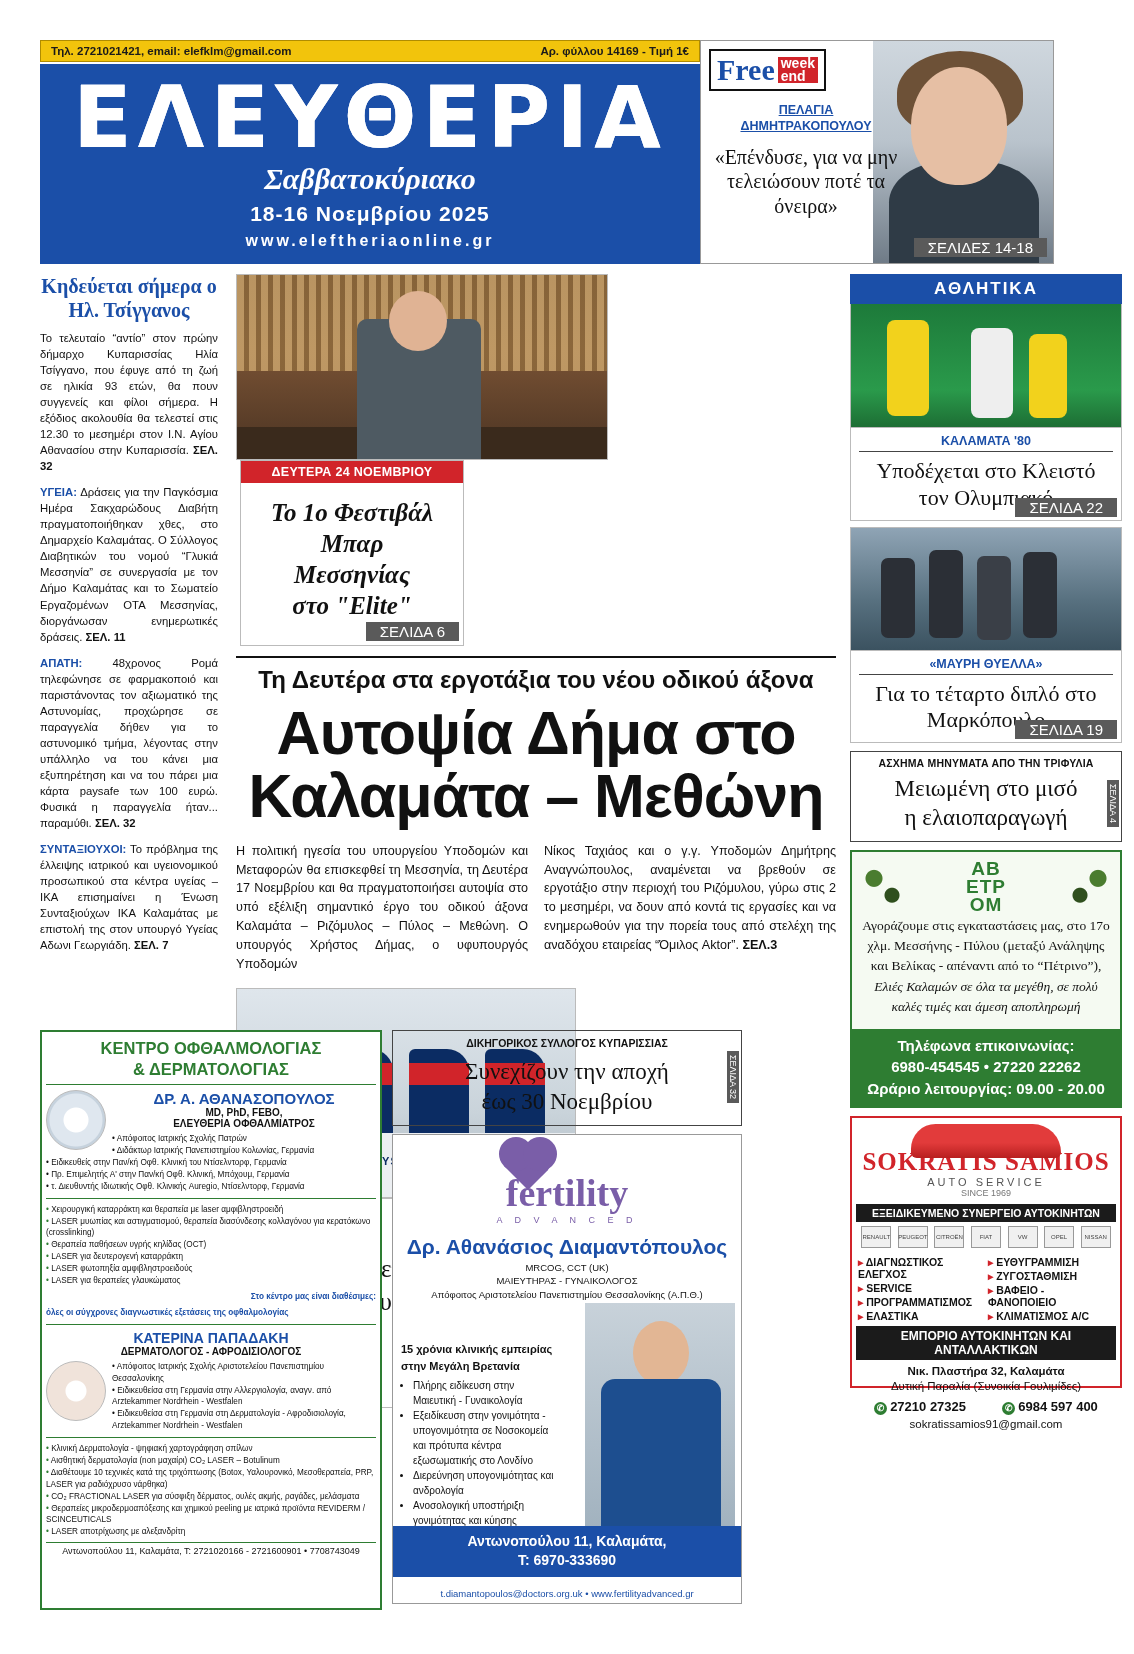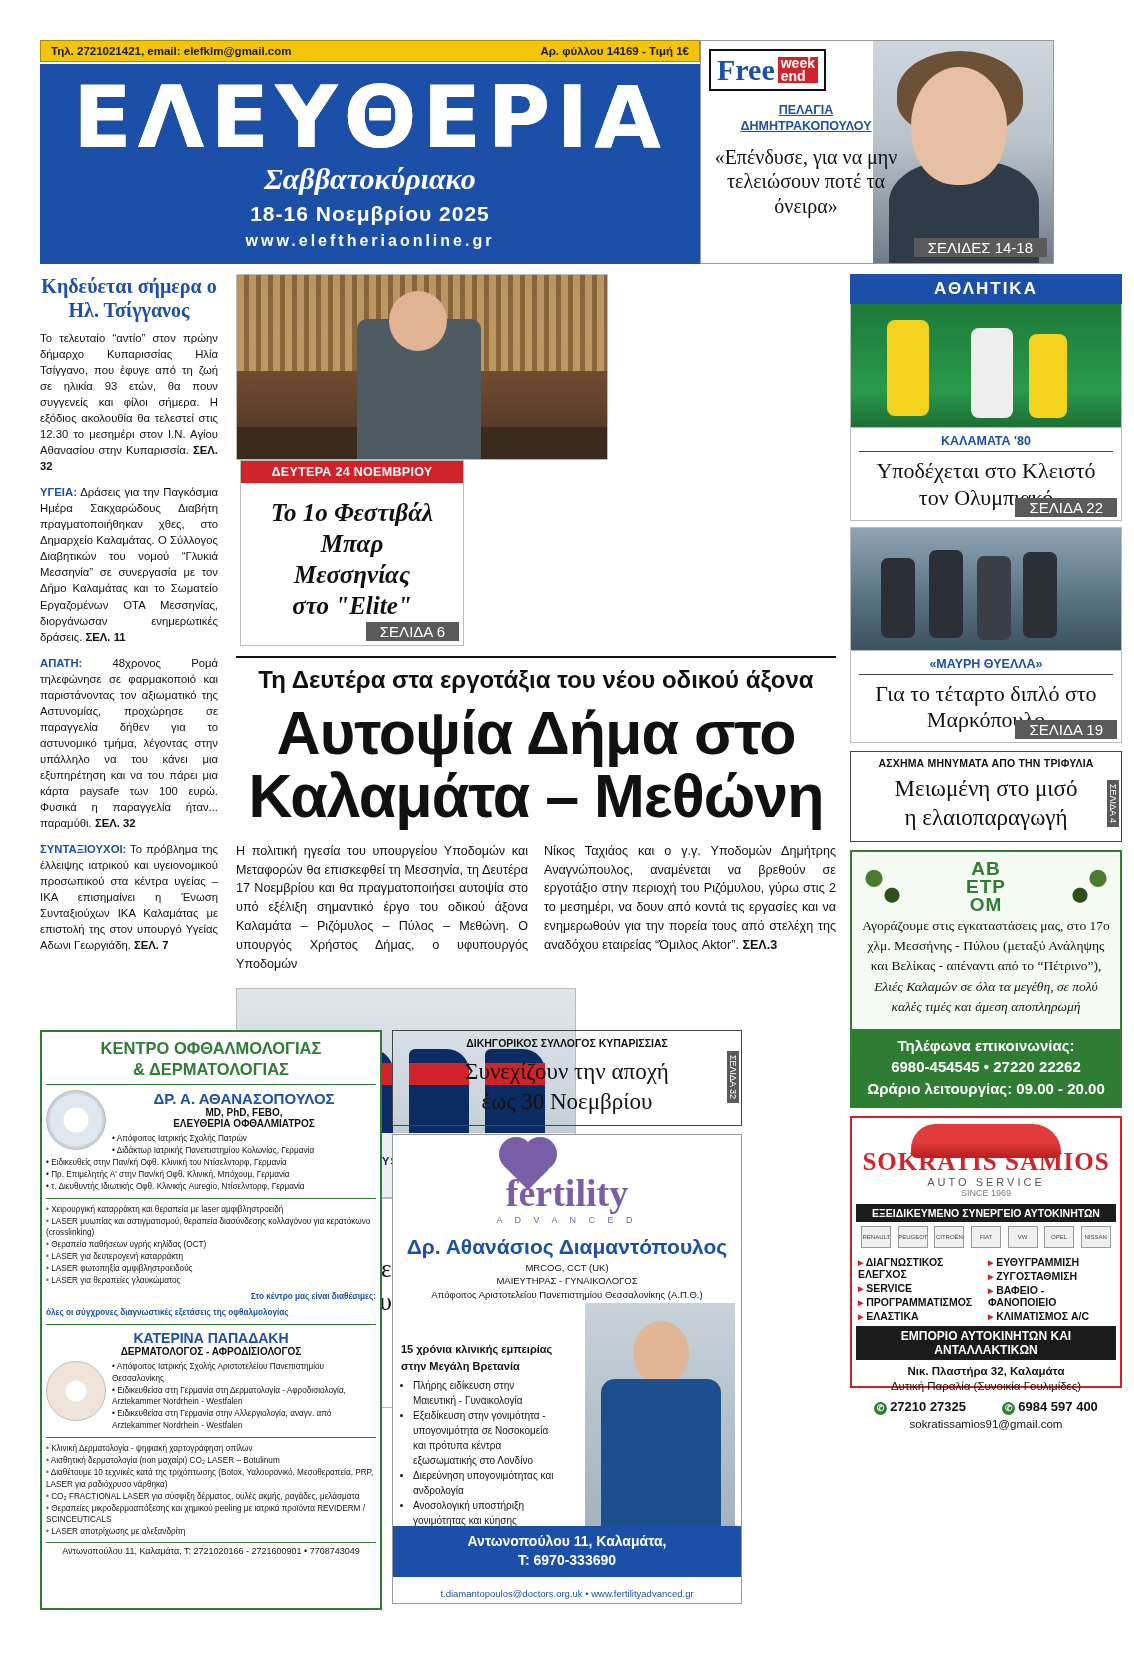--- a/index.html
+++ b/index.html
@@ -514,22 +514,22 @@
       <div class="eye-list eye-blue" style="text-align:right;font-weight:bold;">Στο κέντρο μας είναι διαθέσιμες:</div>
       <div class="eye-list eye-blue" style="font-weight:bold;">όλες οι σύγχρονες διαγνωστικές εξετάσεις της οφθαλμολογίας</div>
       <div class="eye-rule"></div>
       <div class="eye-sub">
         <span>ΚΑΤΕΡΙΝΑ ΠΑΠΑΔΑΚΗ</span>
         <small>ΔΕΡΜΑΤΟΛΟΓΟΣ - ΑΦΡΟΔΙΣΙΟΛΟΓΟΣ</small>
       </div>
       <div class="eye-circle" style="margin-top:4px;background:radial-gradient(circle,#fff 0 10px,#f0e3da 11px 30px);"></div>
       <ul class="eye-list">
         <li>Απόφοιτος Ιατρικής Σχολής Αριστοτελείου Πανεπιστημίου Θεσσαλονίκης</li>
+        <li>Ειδικευθείσα στη Γερμανία στην Αλλεργιολογία, αναγν. από Arztekammer Nordrhein - Westfalen</li>
         <li>Ειδικευθείσα στη Γερμανία στη Δερματολογία - Αφροδισιολογία, Arztekammer Nordrhein - Westfalen</li>
-        <li>Ειδικευθείσα στη Γερμανία στην Αλλεργιολογία, αναγν. από Arztekammer Nordrhein - Westfalen</li>
       </ul>
       <div class="eye-rule"></div>
       <ul class="eye-list eye-green-list">
         <li>Κλινική Δερματολογία - ψηφιακή χαρτογράφηση σπίλων</li>
         <li>Αισθητική δερματολογία (non μαχαίρι) CO₂ LASER – Βοtulinum</li>
         <li>Διαθέτουμε 10 τεχνικές κατά της τριχόπτωσης (Botox, Υαλουρονικό, Μεσοθεραπεία, PRP, LASER για ραδιόχρυσο νάρθηκα)</li>
         <li>CO₂ FRACTIONAL LASER για σύσφιξη δέρματος, ουλές ακμής, ραγάδες, μελάσματα</li>
         <li>Θεραπείες μικροδερμοαπόξεσης και χημικού peeling με ιατρικά προϊόντα REVIDERM / SCINCEUTICALS</li>
         <li>LASER αποτρίχωσης με αλεξανδρίτη</li>
       </ul>

